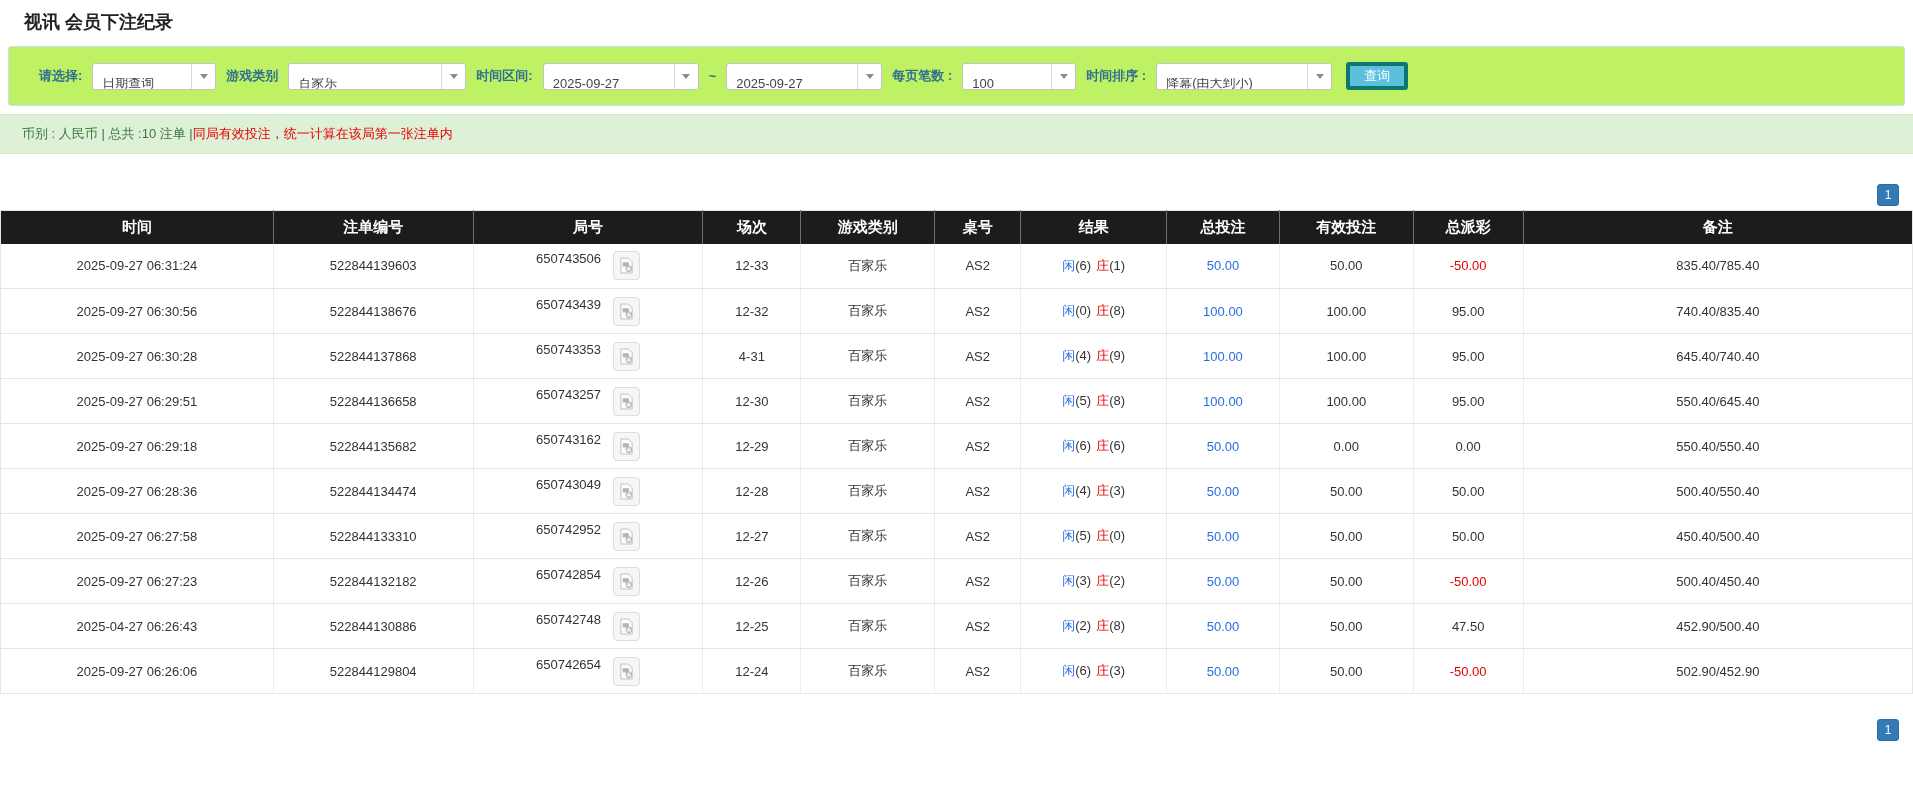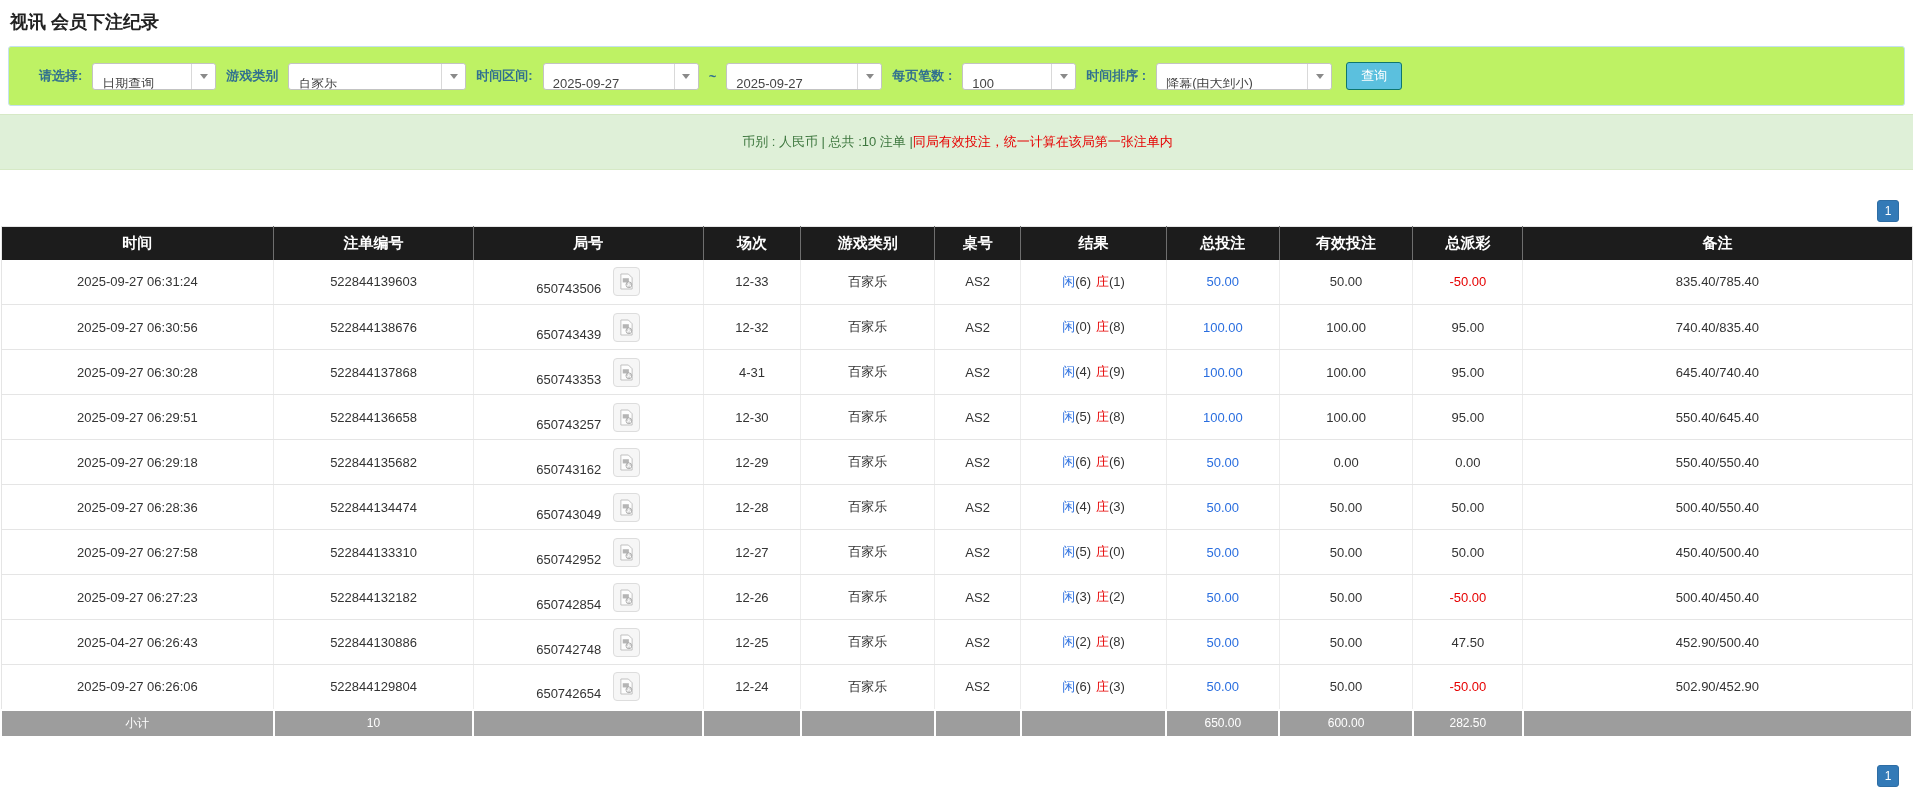--- a/index.html
+++ b/index.html
@@ -1,21 +1,21 @@
 <!DOCTYPE html>
 <html><head>
 <meta charset="utf-8">
 <style>
   * { box-sizing: border-box; }
   html,body { margin:0; padding:0; }
   body {
     width:1913px; height:796px; overflow:hidden; background:#fff;
     font-family:"Liberation Sans","DejaVu Sans",sans-serif; font-size:13px; color:#333;
   }
-  .page-title { font-size:18px; font-weight:600; color:#222; margin:10px 0 12px 10px; }
+  .page-title { font-size:18px; font-weight:600; color:#222; margin:10px 0 12px 24px; }
 
   
   .filter-bar {
     margin:0 8px; background:#bef264; border:1px solid #c5e1ef; border-radius:3px;
     display:flex; align-items:center; padding:16px 12px 16px 30px; gap:10px; height:60px;
   }
   .flabel { color:#31708f; font-weight:bold; white-space:nowrap; }
   .tilde  { color:#31708f; font-weight:bold; }
   .combo {
     display:inline-flex; align-items:stretch; background:#fff;
@@ -26,29 +26,29 @@
     width:24px; border-left:1px solid #d9d9d9; display:flex; align-items:center;
     justify-content:center; background:#fff; border-radius:0 3px 3px 0;
   }
   .caret { width:0; height:0; border-left:4px solid transparent; border-right:4px solid transparent; border-top:5px solid #8a8a8a; }
   .w-query .combo-text { width:98px; }
   .w-game  .combo-text { width:152px; }
   .w-date  .combo-text { width:130px; }
   .w-pp    .combo-text { width:88px; }
   .w-sort  .combo-text { width:150px; }
   .search-btn {
-    background:#5bc0de; color:#fff; border:1px solid #0f766e; border-radius:3px;
+    background:#5bc0de; color:#fff; border:4px solid #0f766e; border-radius:3px;
     height:28px; padding:0 14px; font-size:13px; cursor:pointer; margin-left:4px;
     font-family:inherit;
   }
 
   
   .summary-bar {
     margin-top:8px; background:#dff0d8; border-top:1px solid #d6e9c6; border-bottom:1px solid #d6e9c6;
-    height:56px; display:flex; align-items:center; justify-content:center; padding:0 20px 0 22px;
+    height:40px; display:flex; align-items:center; justify-content:flex-start; padding:0 20px 0 22px;
   }
   .summary-left { color:#3c763d; }
   .summary-note { color:#e60000; }
 
   
   .pager { text-align:right; padding:0 14px; }
   .pager.top { margin:30px 0 4px 0; }
   .pager.bottom { margin-top:25px; }
   .page-btn {
     display:inline-flex; width:22px; height:22px; align-items:center; justify-content:center;
@@ -64,21 +64,21 @@
   thead th:first-child { border-left:none; }
   tbody td {
     height:45px; text-align:center; border-bottom:1px solid #e5e5e5; border-left:1px solid #ececec;
     background:#fff; padding:0 4px; overflow:hidden; white-space:nowrap;
   }
   tbody td:first-child { border-left:none;margin-top:44px; }
   .blue { color:#2a6edf; }
   .red  { color:#e60000; margin-left:5px; }
   td.total-bet { color:#2a6edf; cursor:pointer; }
   td.payout.neg { color:#e60000; }
-  .round-cell { display:flex; align-items:flex-end; justify-content:center; gap:12px; }
+  .round-cell { display:flex; align-items:flex-start; justify-content:center; gap:12px; }
   .media-btn {
     width:27px; height:29px; background:#f6f6f6; border:1px solid #ddd; border-radius:4px;
     display:inline-flex; align-items:center; justify-content:center; cursor:pointer; flex:0 0 auto;
   }
   tfoot td {
     background:#9d9d9d; color:#fff; height:28px; text-align:center; font-size:12px;
     border:2px solid #fff;
   }
   tfoot tr.subtotal-row td { border-bottom:4px solid #fff; }
 </style>
@@ -481,31 +481,18 @@
     <td>
       <span class="blue">闲</span><span>(6)</span><span class="red">庄</span><span>(3)</span>
     </td>
     <td class="total-bet">50.00</td>
     <td>50.00</td>
     <td class="payout neg">-50.00</td>
     <td>502.90/452.90</td>
   </tr>
 </tbody>
   <tfoot>
-    <tr class="subtotal-row">
-      <td>小计</td>
-      <td>10</td>
-      <td></td>
-        <td></td>
-        <td></td>
-      <td></td>
-        <td></td>
-      <td>650.00</td>
-      <td>600.00</td>
-      <td>282.50</td>
-      <td></td>
-    </tr>
   </tfoot>
 </table>
 
 <div class="pager bottom">
   <span class="page-btn">1</span>
 </div>
 
 </body></html>

